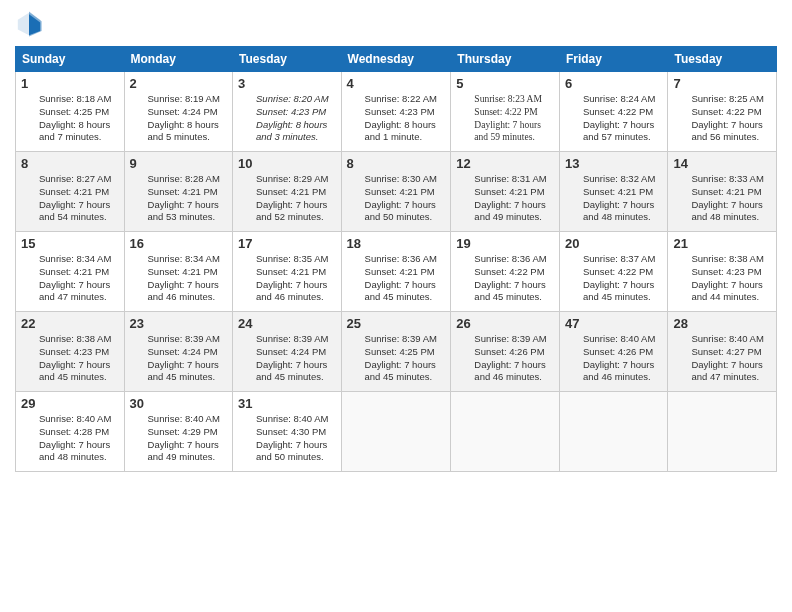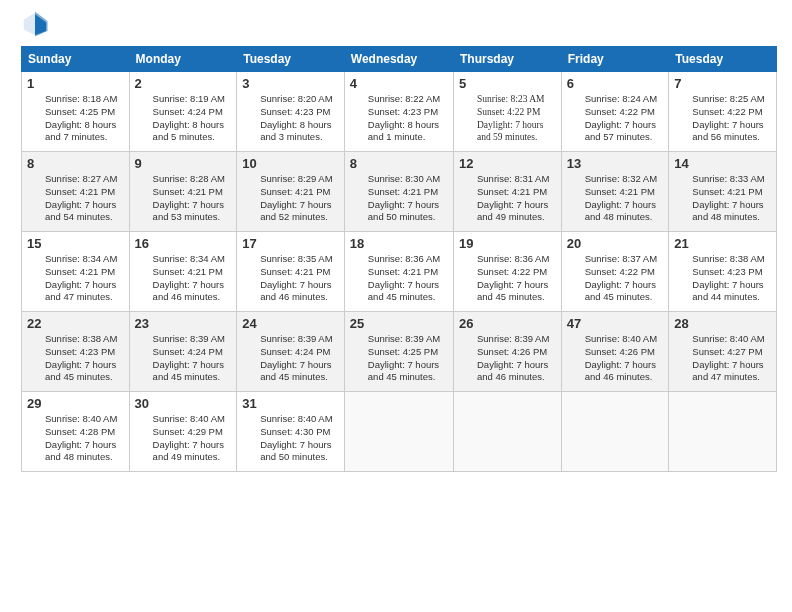--- a/index.html
+++ b/index.html
@@ -5,21 +5,21 @@
     * { box-sizing: border-box; margin: 0; padding: 0; }
     body {
       font-family: Arial, sans-serif;
       background: #fff;
       width: 792px;
       height: 612px;
       overflow: hidden;
     }
     .container {
       width: 792px;
-      padding: 10px 15px 10px 21px;
+      padding: 10px 15px 10px 15px;
     }
     .header {
       display: flex;
       justify-content: space-between;
       align-items: flex-start;
       margin-bottom: 8px;
     }
     .logo {
       display: flex;
       align-items: center;
@@ -139,21 +139,21 @@
           </td>
           <td>
             <span class="day-num">2</span>
             <div class="day-info" style="white-space: pre-line;">Sunrise: 8:19 AM
 Sunset: 4:24 PM
 Daylight: 8 hours
 and 5 minutes.</div>
           </td>
           <td>
             <span class="day-num">3</span>
-            <div class="day-info" style="white-space: pre-line;">Sunrise: 8:20 AM
+            <div class="day-info" style="white-space: pre-line; font-style: italic;">Sunrise: 8:20 AM
 Sunset: 4:23 PM
 Daylight: 8 hours
 and 3 minutes.</div>
           </td>
           <td>
             <span class="day-num">4</span>
             <div class="day-info" style="white-space: pre-line;">Sunrise: 8:22 AM
 Sunset: 4:23 PM
 Daylight: 8 hours
 and 1 minute.</div>

